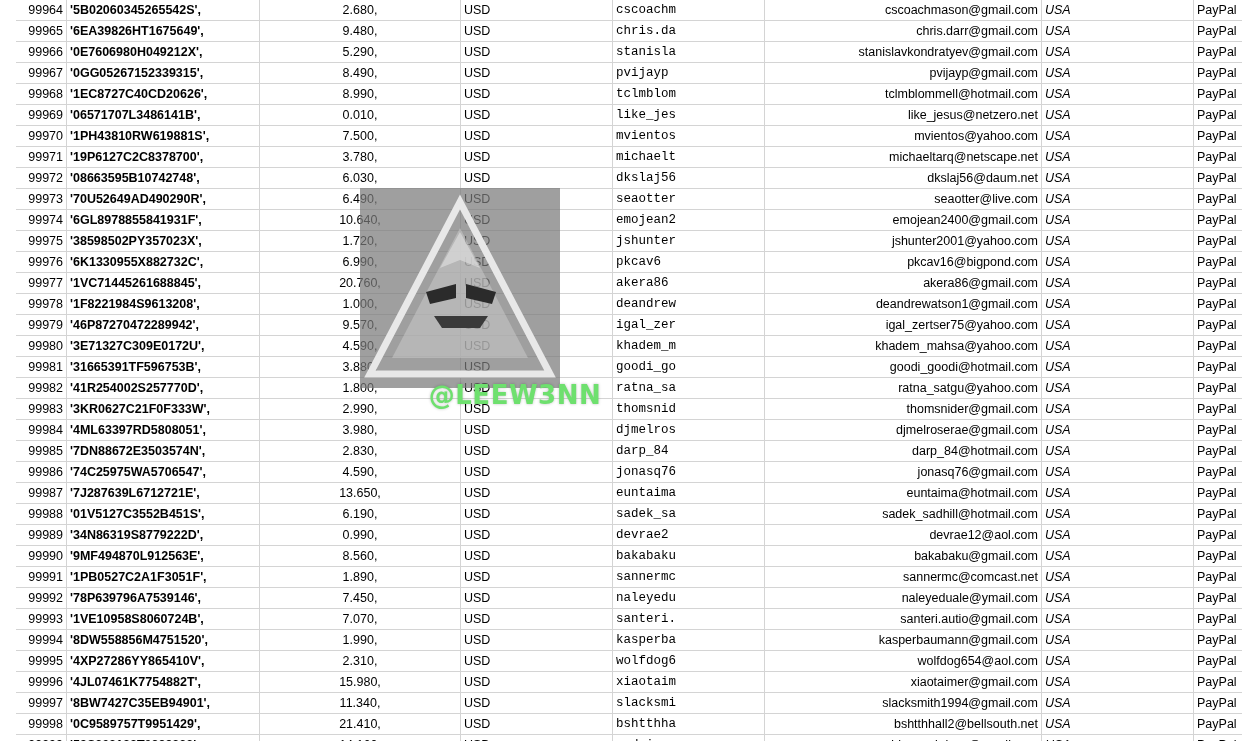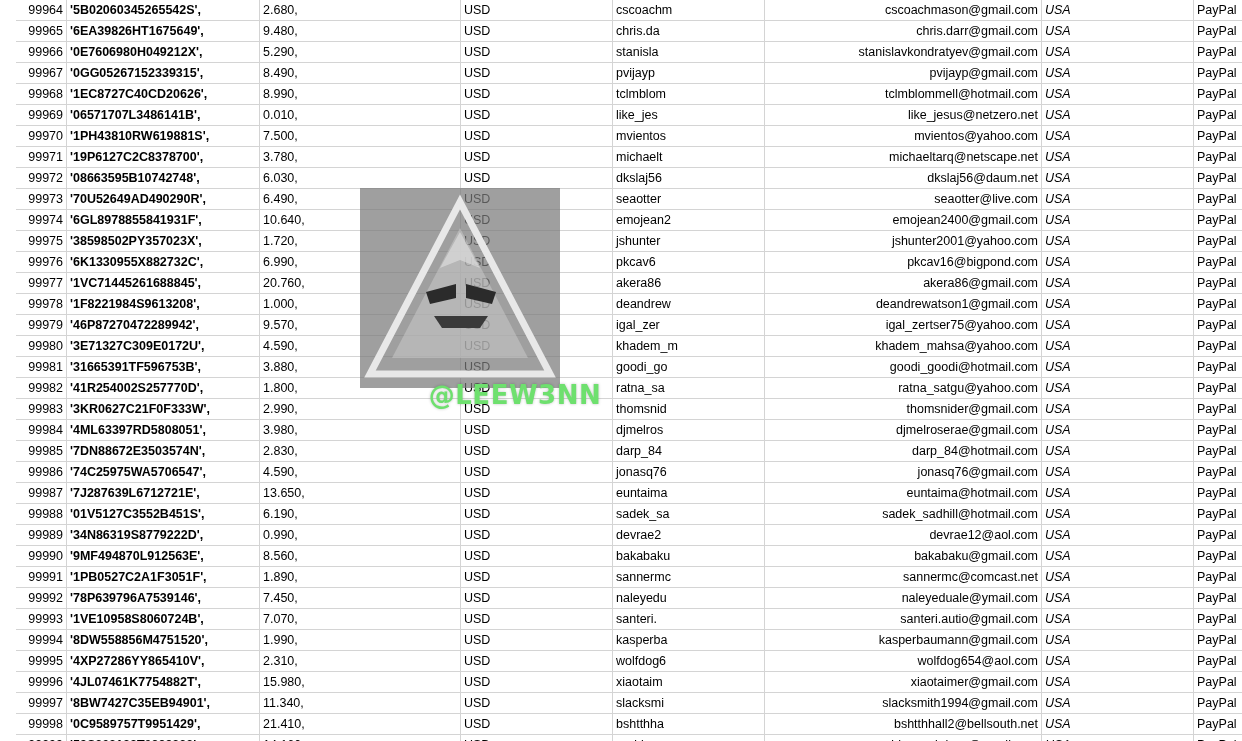--- a/index.html
+++ b/index.html
@@ -38,23 +38,23 @@
     background: #ffffff;
   }
   td.rownum {
     width: 44px;
     text-align: right;
     padding-right: 4px;
     border-right: 1px solid #d4d4d4;
     font-size: 12.5px;
   }
   td.c-id      { width: 186px; font-weight: bold; }
-  td.c-amount  { width: 194px; }
+  td.c-amount  { width: 194px; text-align: center; }
   td.c-cur     { width: 145px; }
-  td.c-user    { width: 145px; }
+  td.c-user    { width: 145px; font-family: Liberation Mono, monospace; }
   td.c-email   { width: 270px; text-align: right; }
   td.c-country { width: 145px; font-style: italic; }
   td.c-method  { width: 110px; }
 
   
   .watermark {
     position: absolute;
     left: 360px;
     top: 188px;
     width: 200px;

